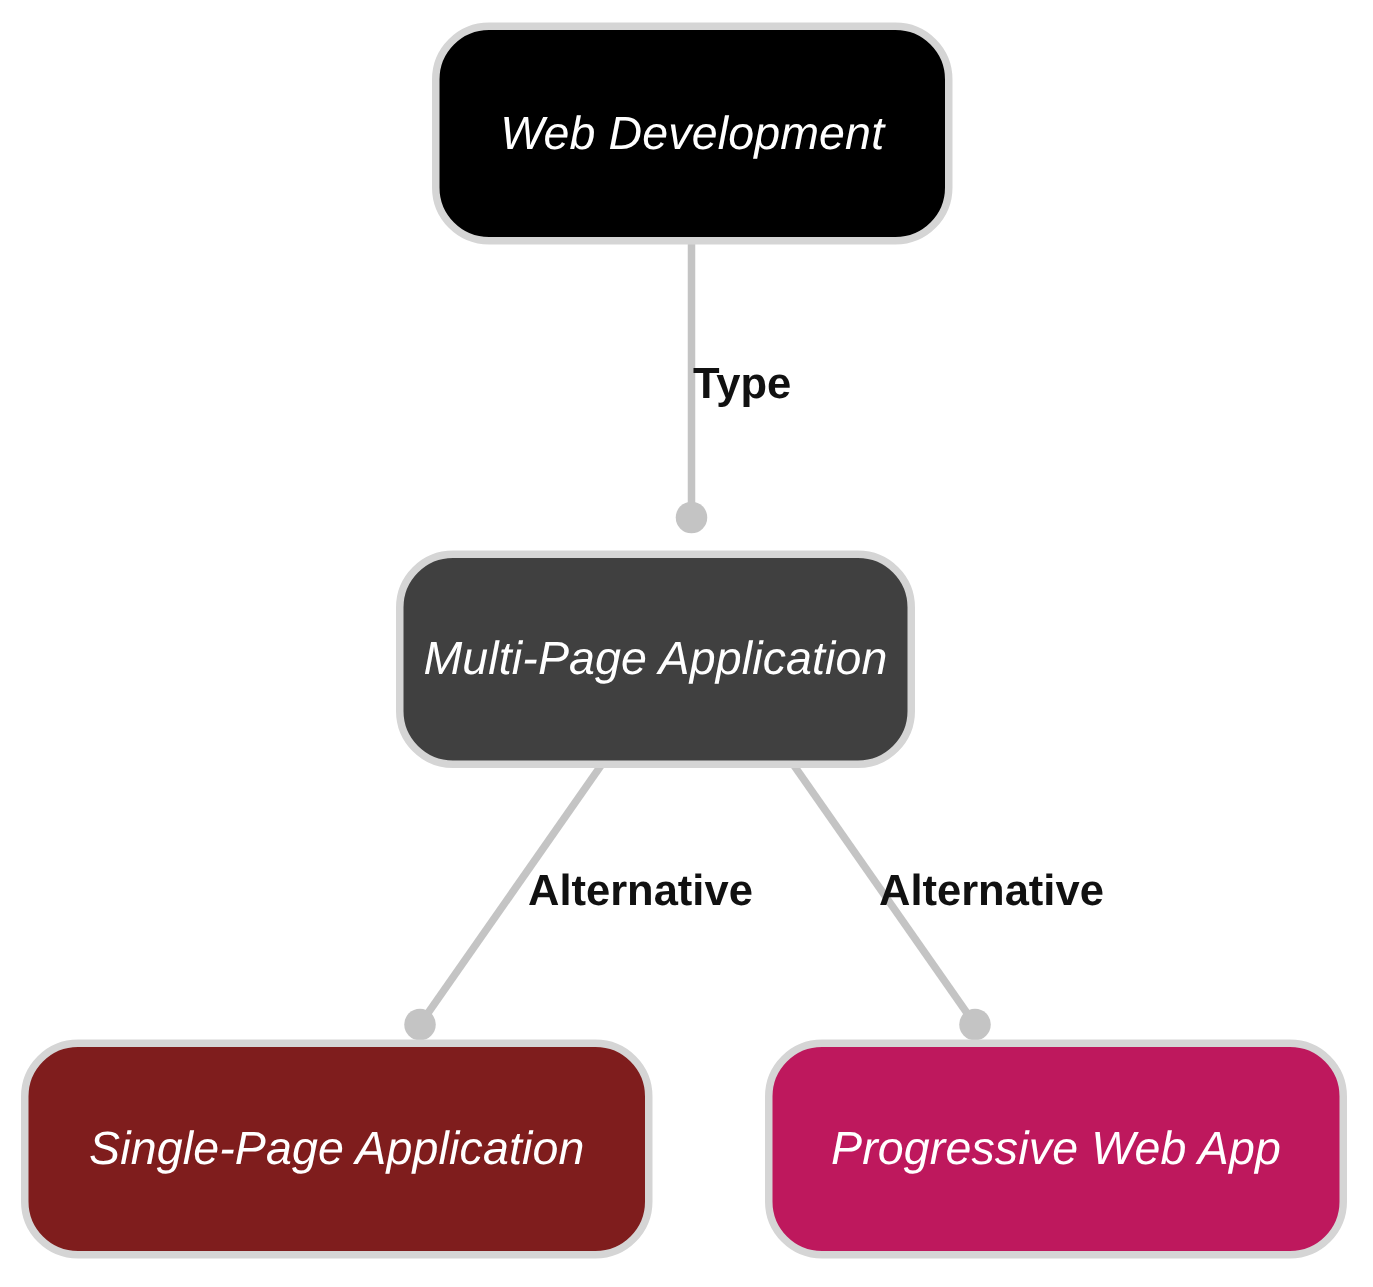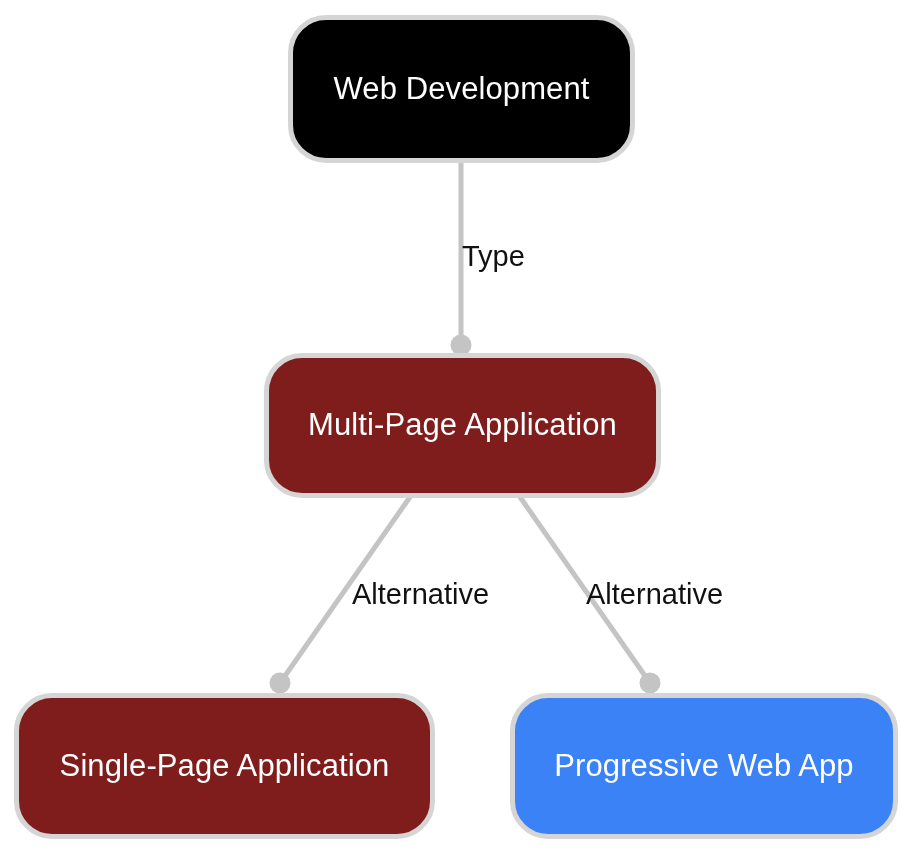--- a/index.html
+++ b/index.html
@@ -38,54 +38,55 @@
     text-align: center;
     z-index: 3;
   }
   .node-label {
     color: #ffffff;
     font-size: 31px;
     font-weight: 400;
     letter-spacing: 0.1px;
     line-height: 1.1;
     white-space: nowrap;
+    font-style: italic;
   }
   .node-root {
     left: 288px;
     top: 15px;
     width: 347px;
     height: 148px;
     background: #000000;
   }
   .node-mpa {
     left: 264px;
-    top: 353px;
-    width: 397px;
+    top: 367px;
+    width: 346px;
     height: 145px;
-    background: #7f1d1d;
+    background: #404040;
   }
   .node-spa {
     left: 14px;
     top: 693px;
     width: 421px;
     height: 146px;
     background: #7f1d1d;
   }
   .node-pwa {
     left: 510px;
     top: 693px;
     width: 388px;
     height: 146px;
-    background: #3b82f6;
+    background: #be185d;
   }
   .edge-label {
     position: absolute;
     color: #111111;
     font-size: 29px;
-    font-weight: 400;
+    font-weight: 700;
     white-space: nowrap;
     z-index: 4;
   }
   .edge-label-type {
     left: 462px;
     top: 240px;
   }
   .edge-label-alt-left {
     left: 352px;
     top: 578px;

